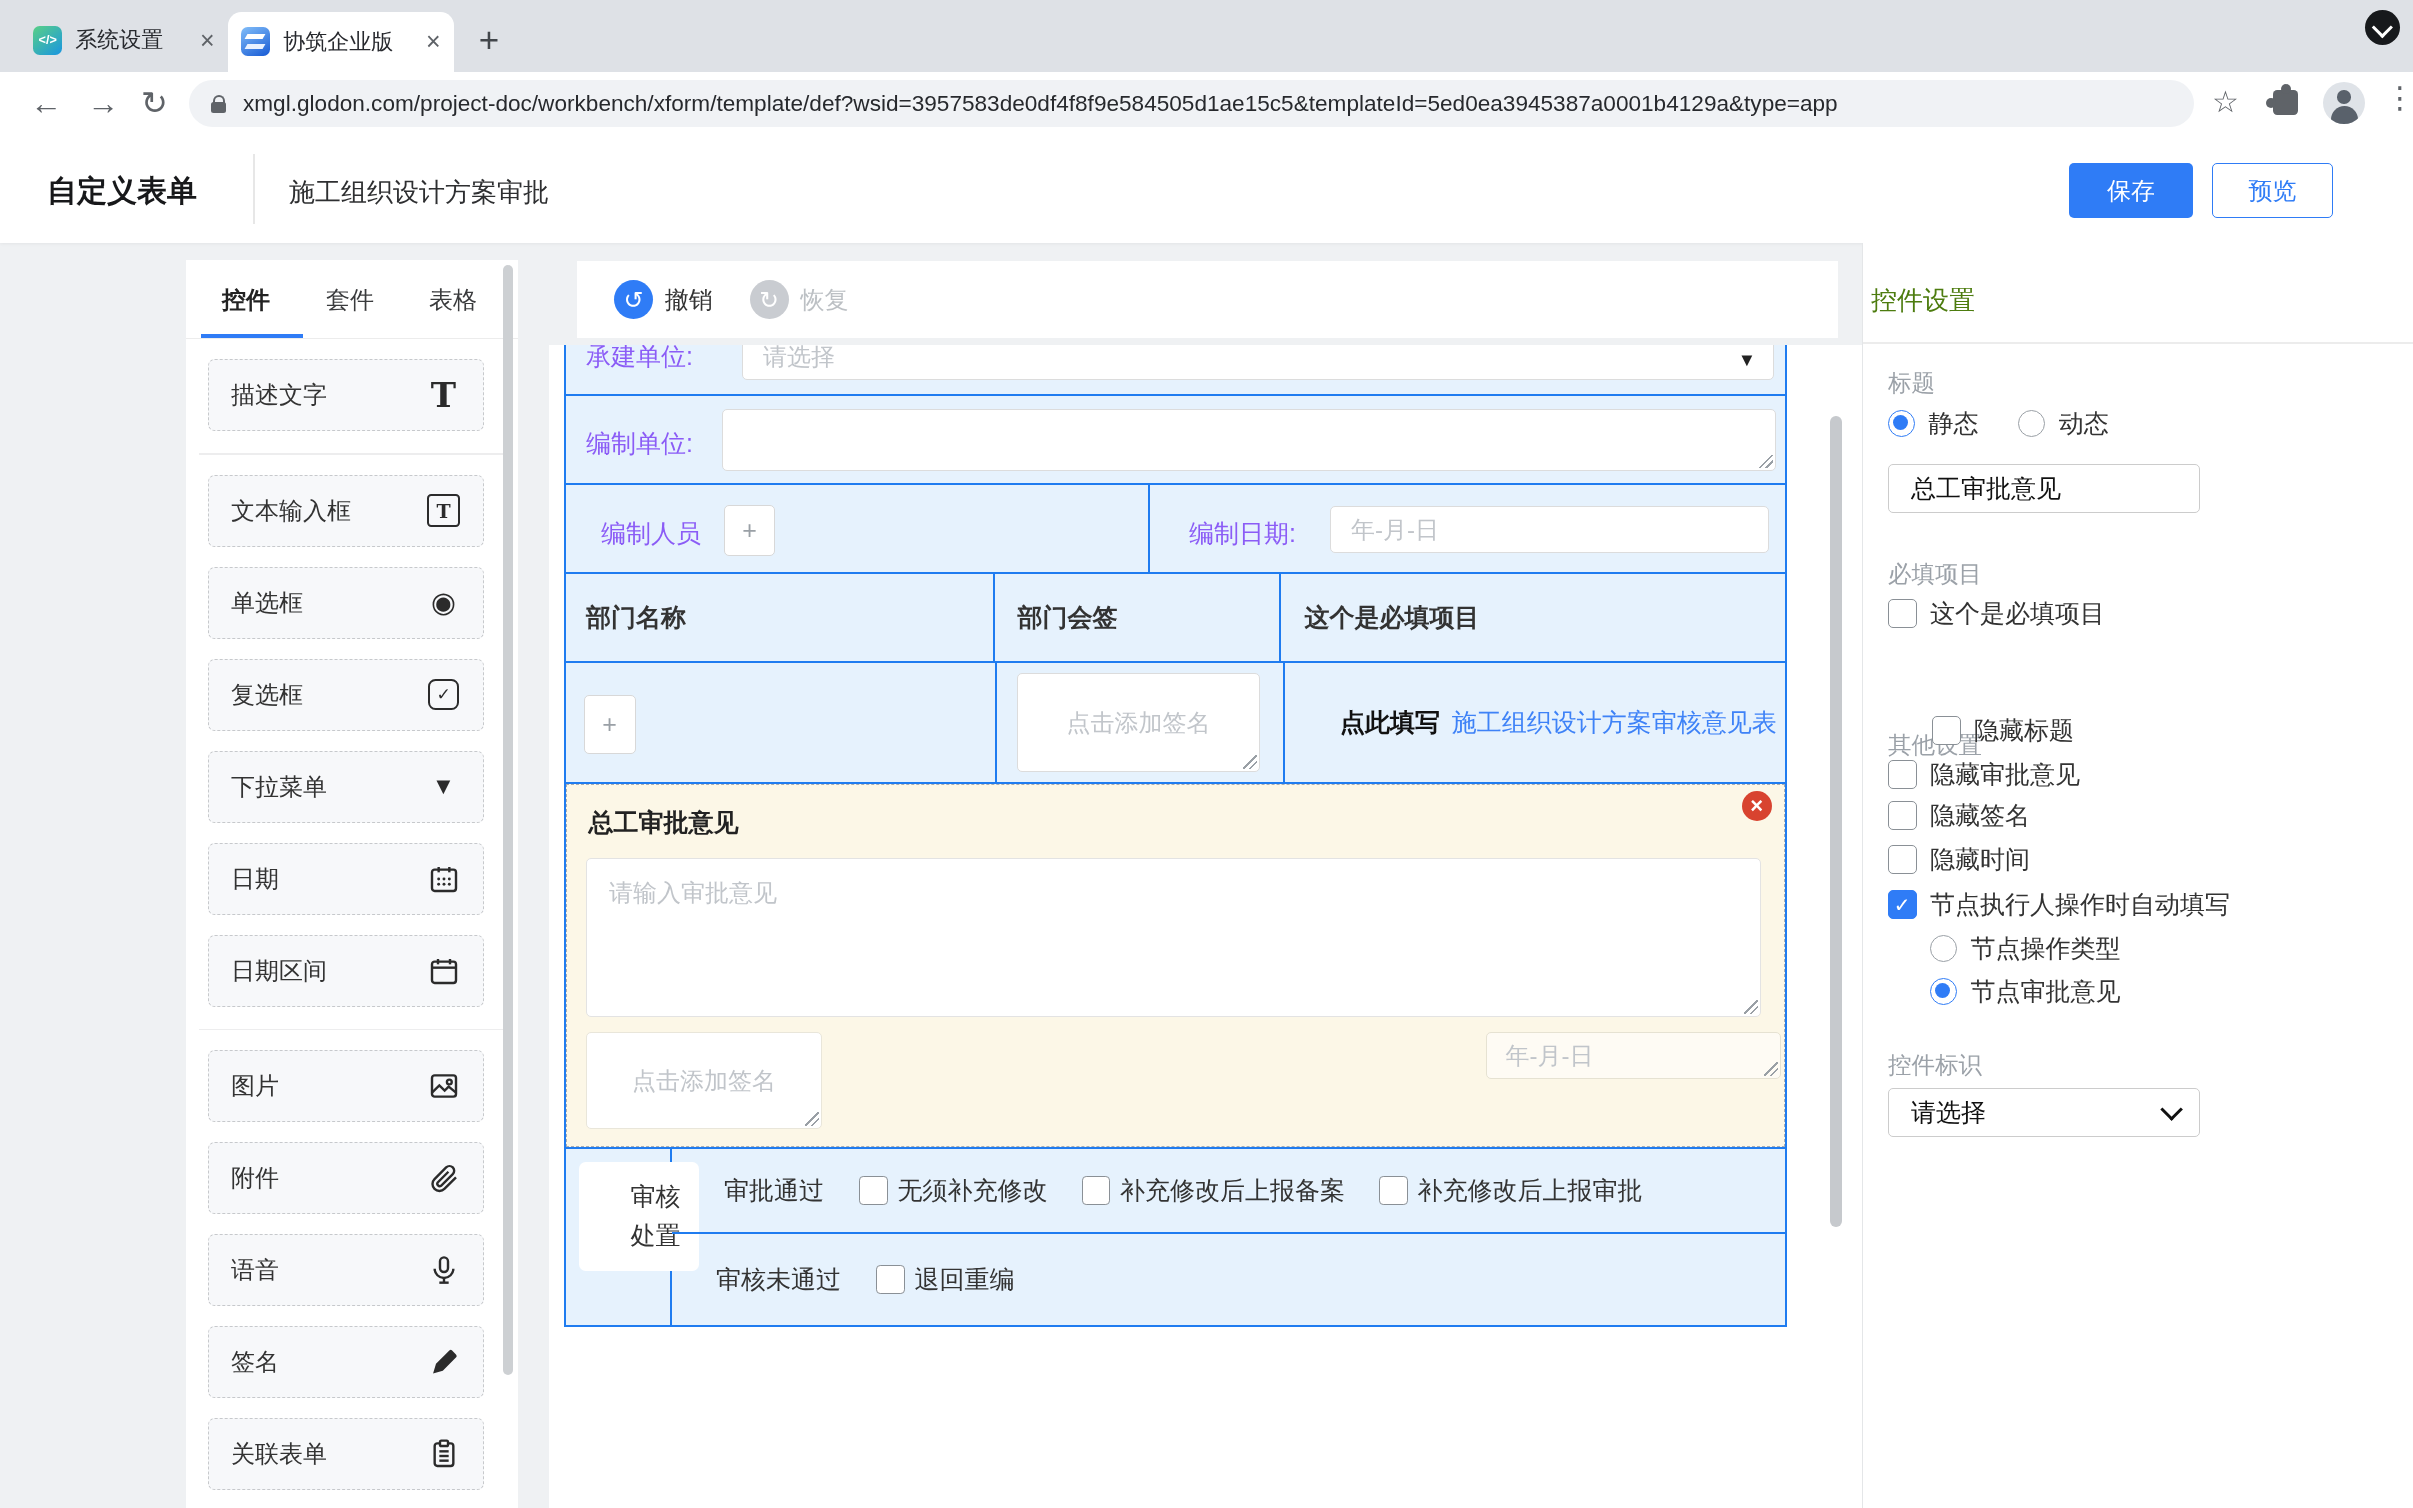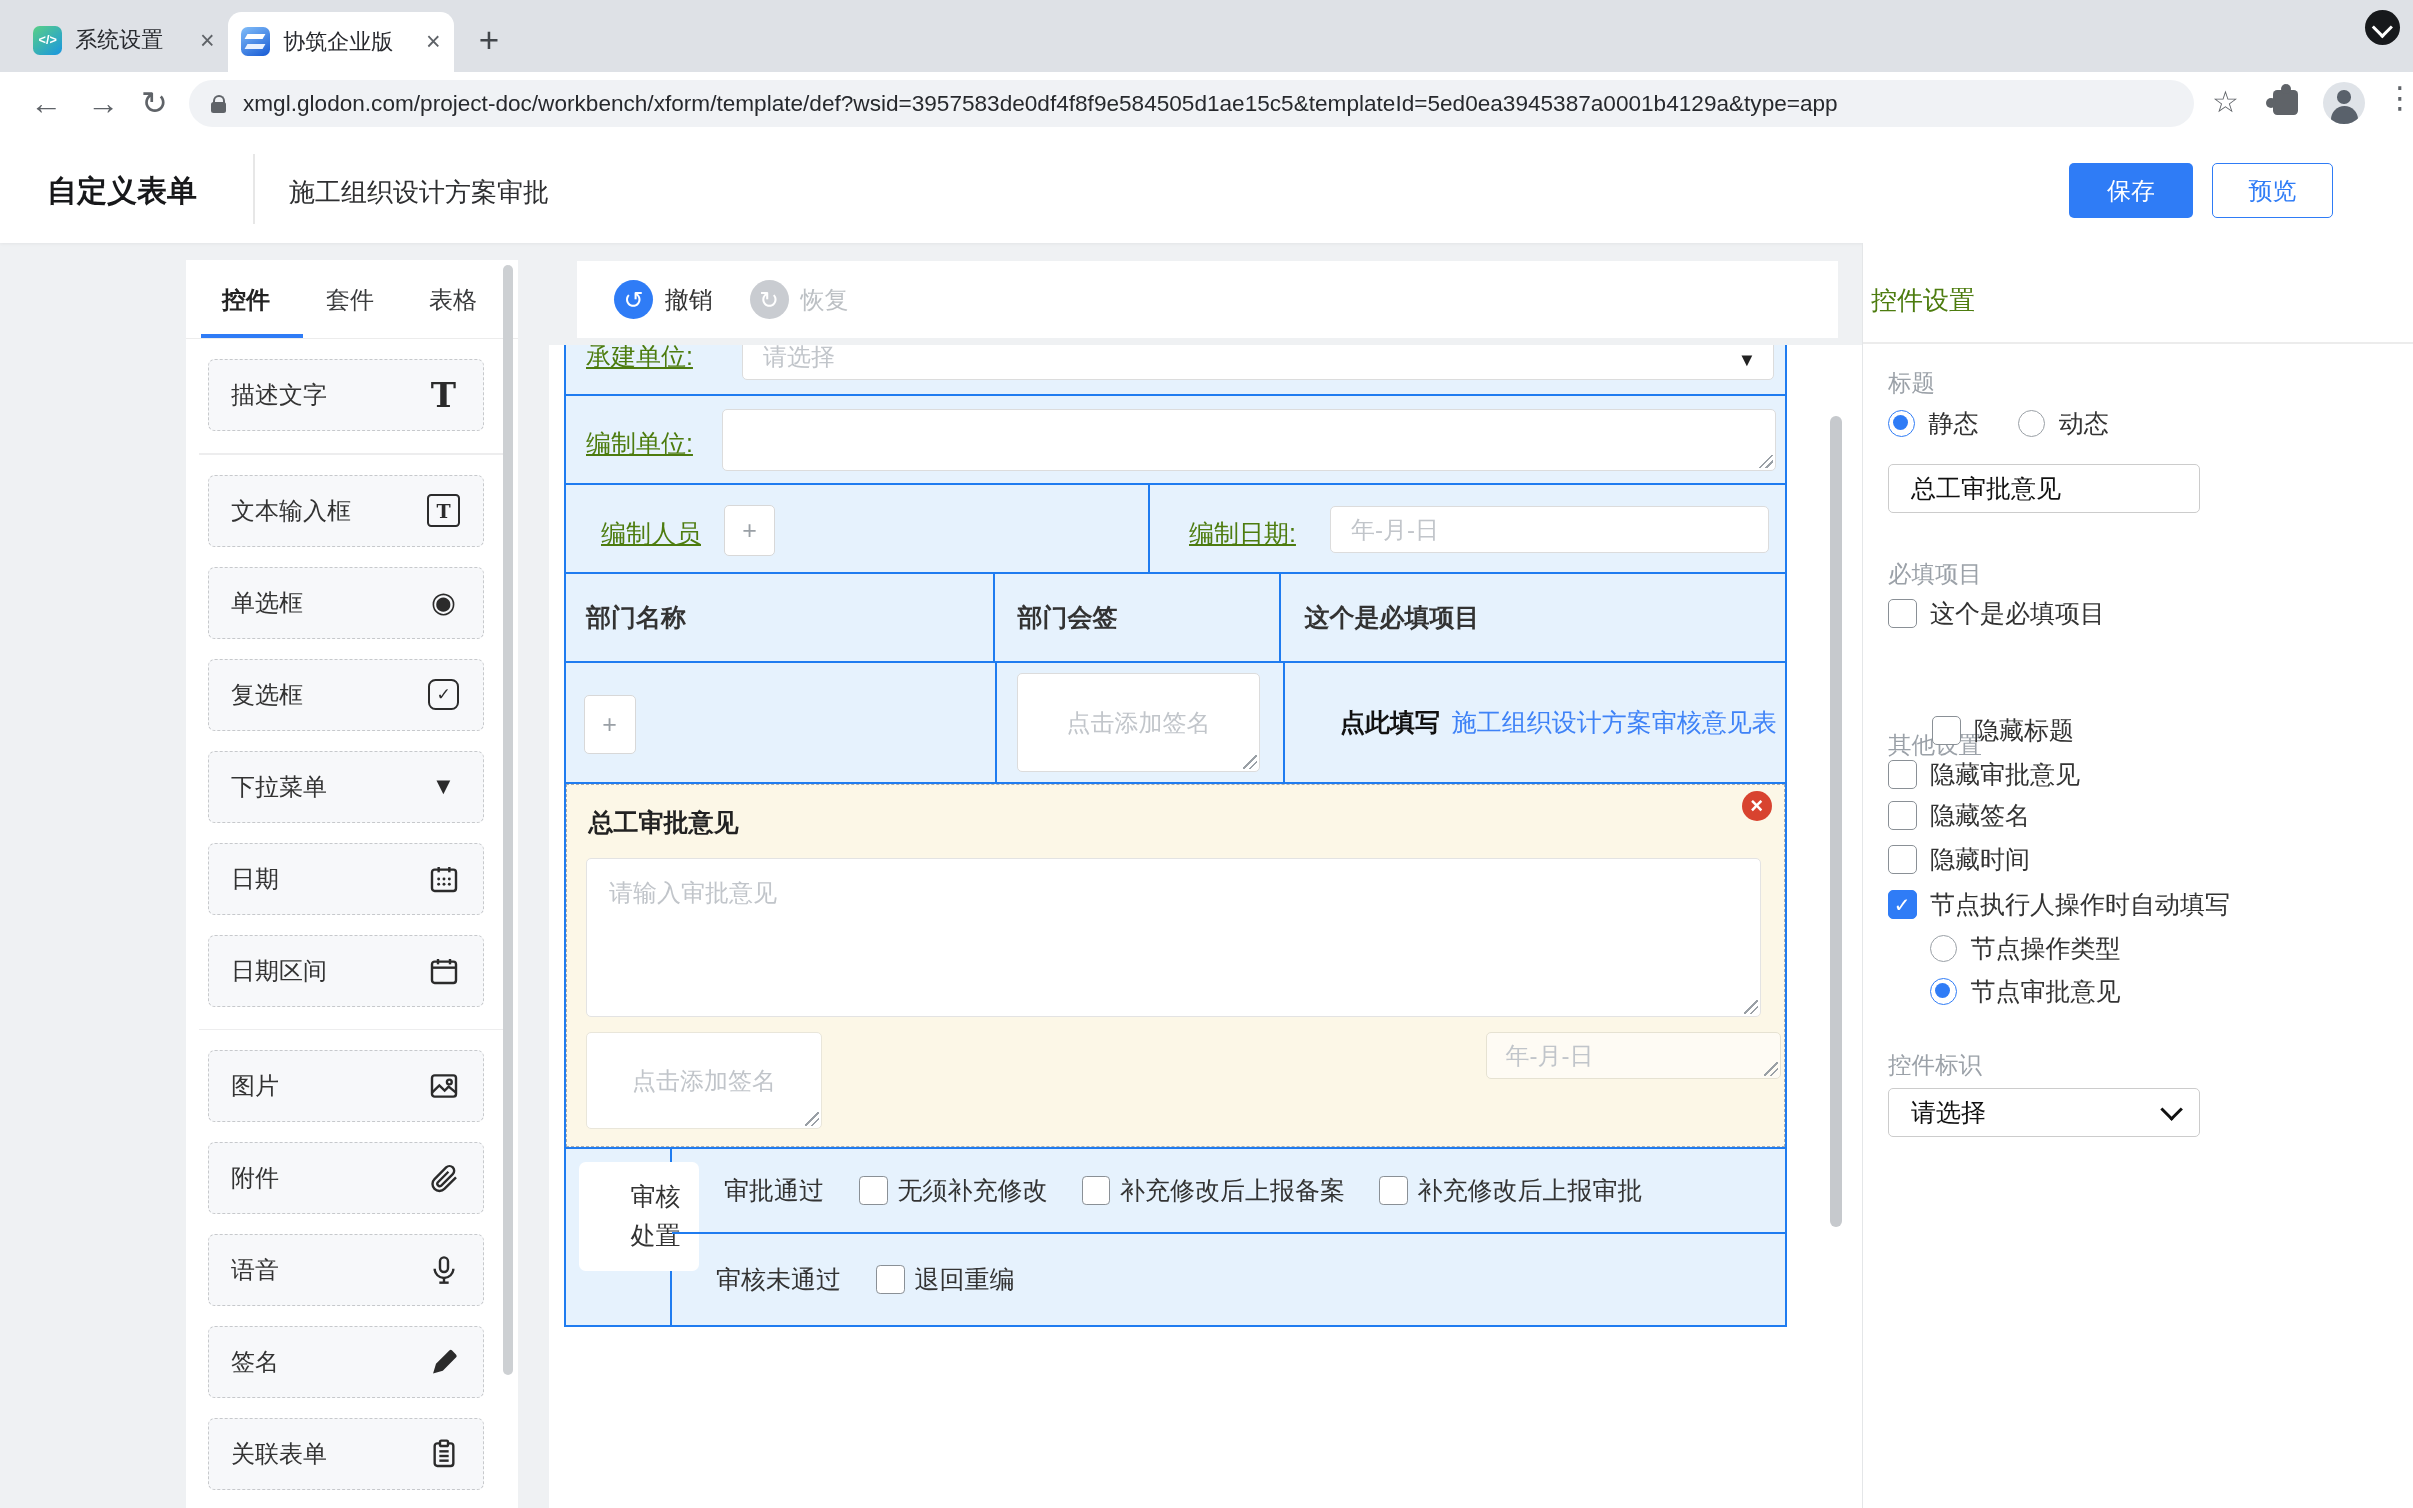--- a/index.html
+++ b/index.html
@@ -72,21 +72,21 @@
   .tb-undo-c{background:#2f7cf6;}
   .tb-redo-c{background:#c9ccd1;}
   .tb-label{font-size:24px;margin-left:11.7px;}
   .tb-undo-l{color:#333;}
   .tb-redo-l{color:#bcc0c4;}
 
   .canvas{position:absolute;left:549px;top:345px;width:1313px;height:1163px;background:#fff;}
   .xtable{position:absolute;left:15px;top:0;width:1223px;box-sizing:border-box;border-left:2.5px solid #1f7cf0;border-right:2.5px solid #1f7cf0;border-bottom:2.5px solid #1f7cf0;}
   .xrow{position:relative;background:#e6f2fd;box-sizing:border-box;}
   .xrow + .xrow{border-top:2.5px solid #1f7cf0;}
-  .flabel{font-size:25px;color:#4d7c0f;font-weight:500;white-space:nowrap;text-decoration:underline;}
+  .flabel{font-size:25px;color:#8b5cf6;font-weight:500;white-space:nowrap;}
   .winput{background:#fff;border:1.7px solid #dcdcdc;border-radius:5px;box-sizing:border-box;position:absolute;}
   .ph{color:#c1c5ca;font-size:24px;}
   .rz{position:absolute;right:2.5px;bottom:2.5px;width:13.4px;height:13.4px;background:
       linear-gradient(135deg,transparent 0 46%,#9aa0a6 46% 54%,transparent 54% 70%,#9aa0a6 70% 78%,transparent 78%);}
   .row1{height:49px;overflow:hidden;}
   .row1 .flabel{position:absolute;left:20px;top:-5px;}
   .row1-select{left:176px;top:-22px;width:1032px;height:57px;display:flex;align-items:center;padding:0 20px;box-sizing:border-box;}
   .row1-caret{position:absolute;right:17px;bottom:8.4px;font-size:18.4px;color:#222;}
   .row1-ph{position:relative;top:5px;}
   .row2{height:89px;}

